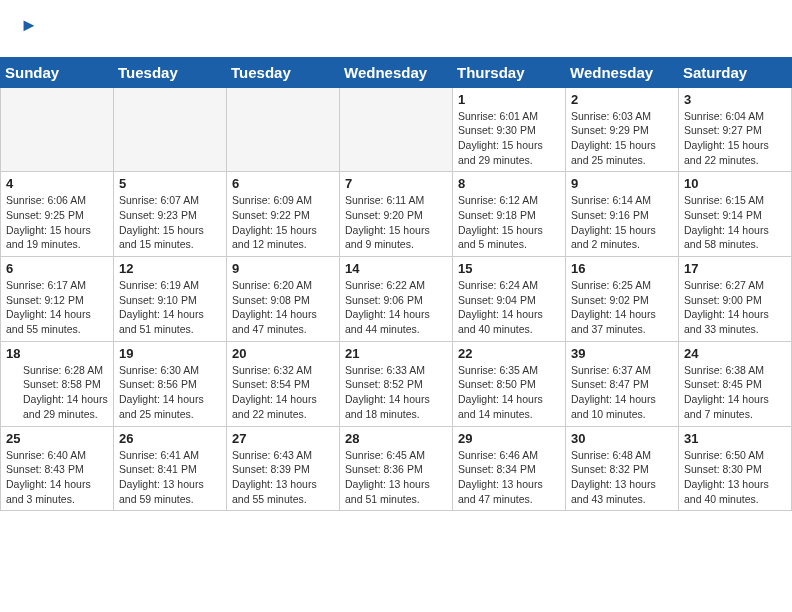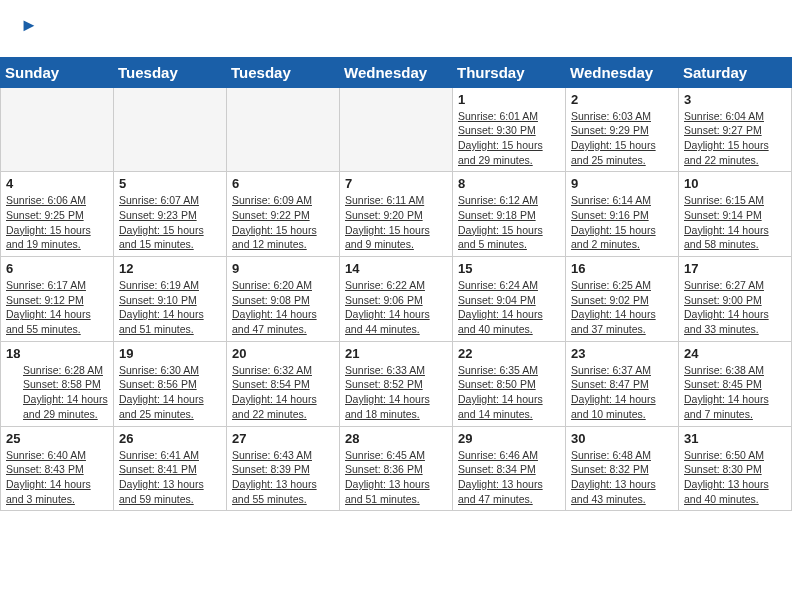--- a/index.html
+++ b/index.html
@@ -67,21 +67,20 @@
     }
     .day-number {
       font-size: 13px;
       font-weight: bold;
       margin-bottom: 2px;
     }
     .day-info {
       font-size: 10.5px;
       line-height: 1.4;
       color: #333;
-      text-decoration: underline;
     }
     .week-row td {
       height: 82px;
     }
   </style>
 </head>
 <body>
 
 <div class="header">
   <div class="logo">
@@ -272,21 +271,21 @@
 and 18 minutes.</div>
         </td>
         <td>
           <div class="day-number">22</div>
           <div class="day-info" style="white-space: pre-line;">Sunrise: 6:35 AM
 Sunset: 8:50 PM
 Daylight: 14 hours
 and 14 minutes.</div>
         </td>
         <td>
-          <div class="day-number">23</div>
+          <div class="day-number">39</div>
           <div class="day-info" style="white-space: pre-line;">Sunrise: 6:37 AM
 Sunset: 8:47 PM
 Daylight: 14 hours
 and 10 minutes.</div>
         </td>
         <td>
           <div class="day-number">24</div>
           <div class="day-info" style="white-space: pre-line;">Sunrise: 6:38 AM
 Sunset: 8:45 PM
 Daylight: 14 hours

